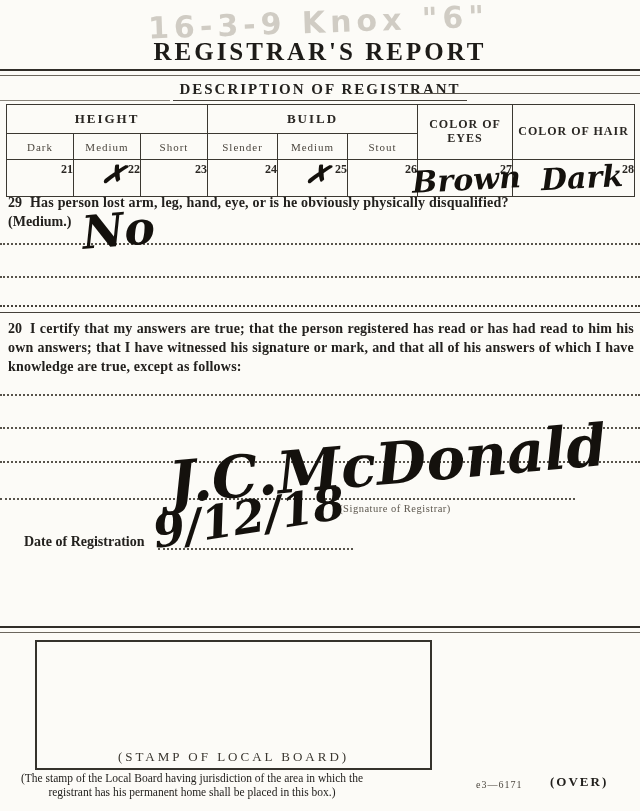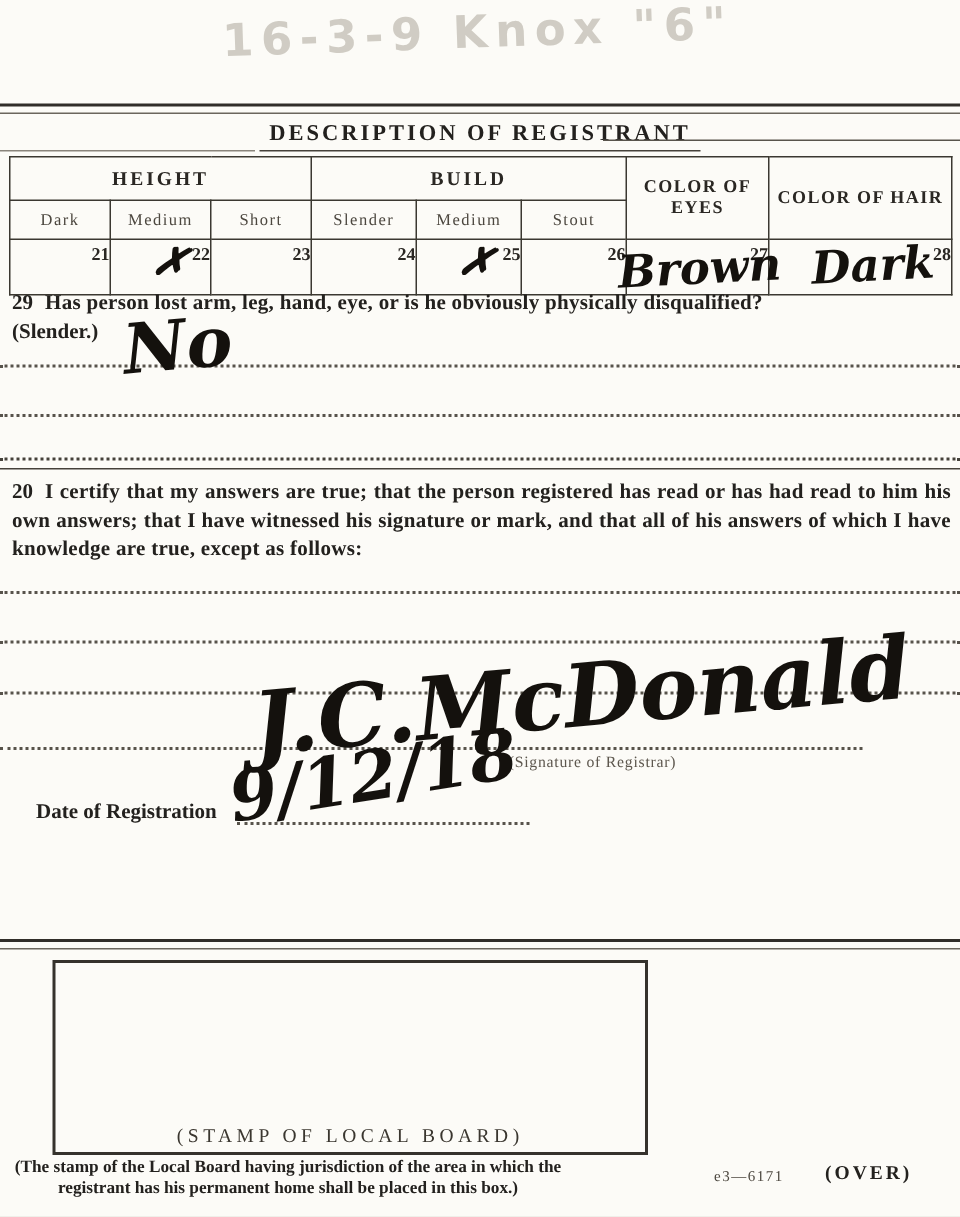--- a/index.html
+++ b/index.html
@@ -82,32 +82,33 @@
   .stamp-box {
     position:absolute; top:640px; left:35px; width:393px; height:126px;
     border:2px solid #35322c;
   }
   .stamp-box-label {
     position:absolute; bottom:3px; left:0; width:100%; text-align:center;
     font-size:13px; letter-spacing:3px; color:#3a362f;
   }
   .box-caption {
     position:absolute; top:771px; left:8px; width:368px; text-align:center;
-    font-size:11.5px; font-weight:700; line-height:1.25;
+    font-size:11.5px; font-weight:400; line-height:1.25;
   }
   .form-number { position:absolute; top:779px; left:476px; font-size:10px; color:#4c473f; letter-spacing:1px; }
   .over-label { position:absolute; top:774px; left:550px; font-size:13px; font-weight:700; letter-spacing:2px; }
 </style>
 </head>
 <body>
 
 <div class="page">
 
   <div class="stamp-faint">16-3-9 Knox "6"</div>
 
+  <div class="title">REGISTRAR'S REPORT</div>
 
   <div class="rule-double rule-main"></div>
 
   <div class="section-title">
     <span>DESCRIPTION OF REGISTRANT</span>
   </div>
   <div class="side-line-right"></div>
   <div class="side-line-left"></div>
 
   <table class="desc-table">
@@ -164,21 +165,21 @@
       <td class="num">
         <span>28</span>
         <span class="hw hw-hair">Dark</span>
       </td>
     </tr>
   </tbody>
     </table>
 
   <div class="qblock q29">
     <span class="qnum">29</span><span class="qtext">Has person lost arm, leg, hand, eye, or is he obviously physically disqualified?</span>
-    <span class="specify">(Slender.)</span>
+    <span class="specify">(Medium.)</span>
   </div>
   <div class="hw hw-no">No</div>
 
   <div class="dotline" style="top:243px; left:0; width:640px;"></div>
   <div class="dotline" style="top:276px; left:0; width:640px;"></div>
   <div class="dotline-heavy" style="top:305px; left:0; width:640px;"></div>
 
   <div class="qblock q30">
     <span class="qnum">20</span><span class="qtext">I certify that my answers are true; that the person registered has read or has had read to him his own answers; that I have witnessed his signature or mark, and that all of his answers of which I have knowledge are true, except as follows:</span>
   </div>

